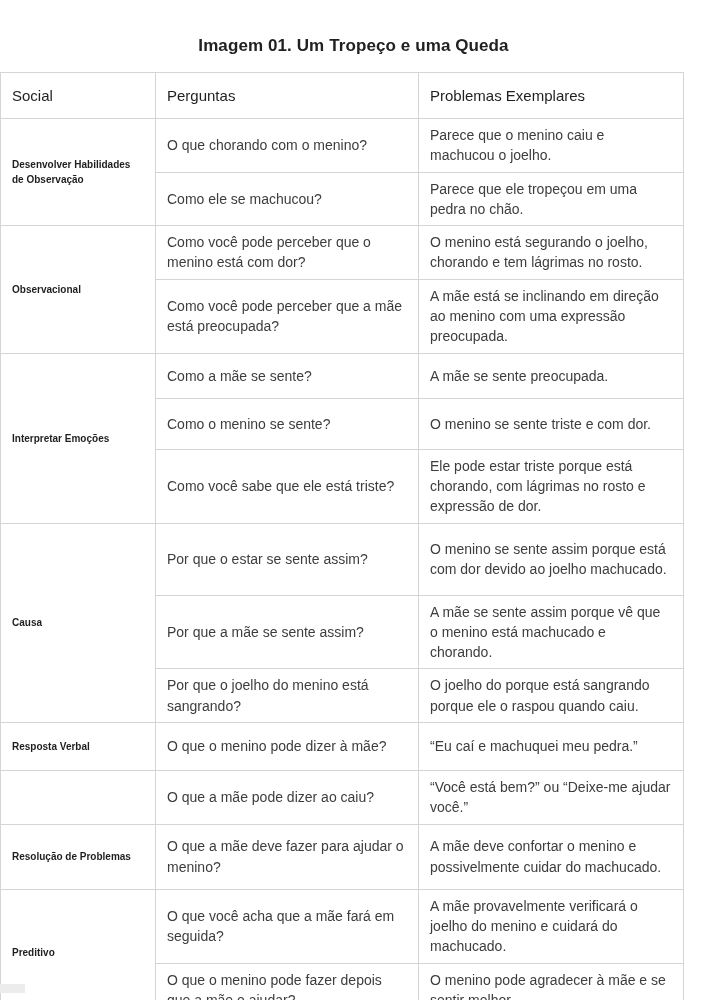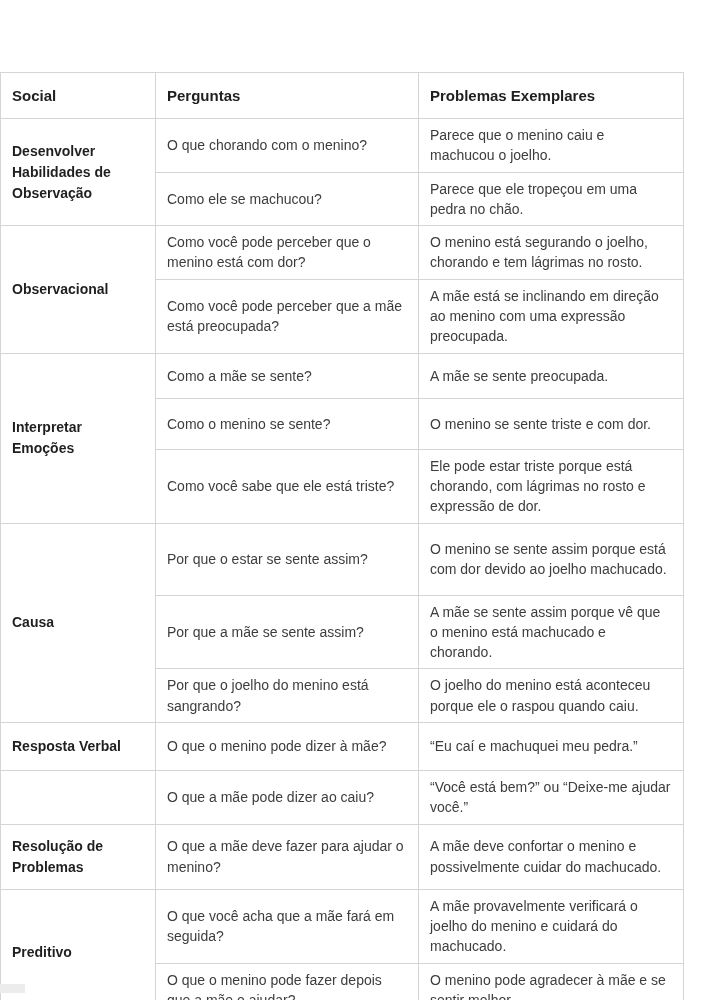--- a/index.html
+++ b/index.html
@@ -39,25 +39,25 @@
   .qa-table col.c3 { width: 265px; }
   .qa-table th, .qa-table td {
     border: 1px solid #d4d4d4;
     padding: 6px 11px;
     vertical-align: middle;
     text-align: left;
     overflow: hidden;
   }
   .qa-table th {
     font-size: 15px;
-    font-weight: bold;
+    font-weight: normal;
     color: #1f1f1f;
   }
   .qa-table td.social {
-    font-size: 14px;
+    font-size: 10px;
     font-weight: bold;
     color: #1f1f1f;
     line-height: 1.5;
   }
   .qa-table td.body-cell {
     font-size: 14px;
     font-weight: normal;
     color: #3d3d3d;
     line-height: 1.45;
   }
@@ -68,20 +68,21 @@
     width: 25px;
     height: 9px;
     background: #ececec;
   }
 </style>
 </head>
 <body>
 
 <div class="page">
 
+  <div class="doc-title">Imagem 01. Um Tropeço e uma Queda</div>
 
   <table class="qa-table">
     <colgroup>
         <col class="c1">
         <col class="c2">
         <col class="c3">
       </colgroup>
     <thead>
       <tr style="height:46px">
         <th>Social</th>
@@ -129,21 +130,21 @@
         <td class="social" rowspan="3">Causa</td>
         <td class="body-cell">Por que o estar se sente assim?</td>
         <td class="body-cell">O menino se sente assim porque está com dor devido ao joelho machucado.</td>
       </tr>
       <tr style="height:68px">
         <td class="body-cell">Por que a mãe se sente assim?</td>
         <td class="body-cell">A mãe se sente assim porque vê que o menino está machucado e chorando.</td>
       </tr>
       <tr style="height:47px">
         <td class="body-cell">Por que o joelho do menino está sangrando?</td>
-        <td class="body-cell">O joelho do menino está aconteceu porque ele o raspou quando caiu.</td>
+        <td class="body-cell">O joelho do porque está sangrando porque ele o raspou quando caiu.</td>
       </tr>
 
       <tr style="height:48px">
         <td class="social">Resposta Verbal</td>
         <td class="body-cell">O que o menino pode dizer à mãe?</td>
         <td class="body-cell">“Eu caí e machuquei meu pedra.”</td>
       </tr>
 
       <tr style="height:52px">
         <td class="social"></td>

